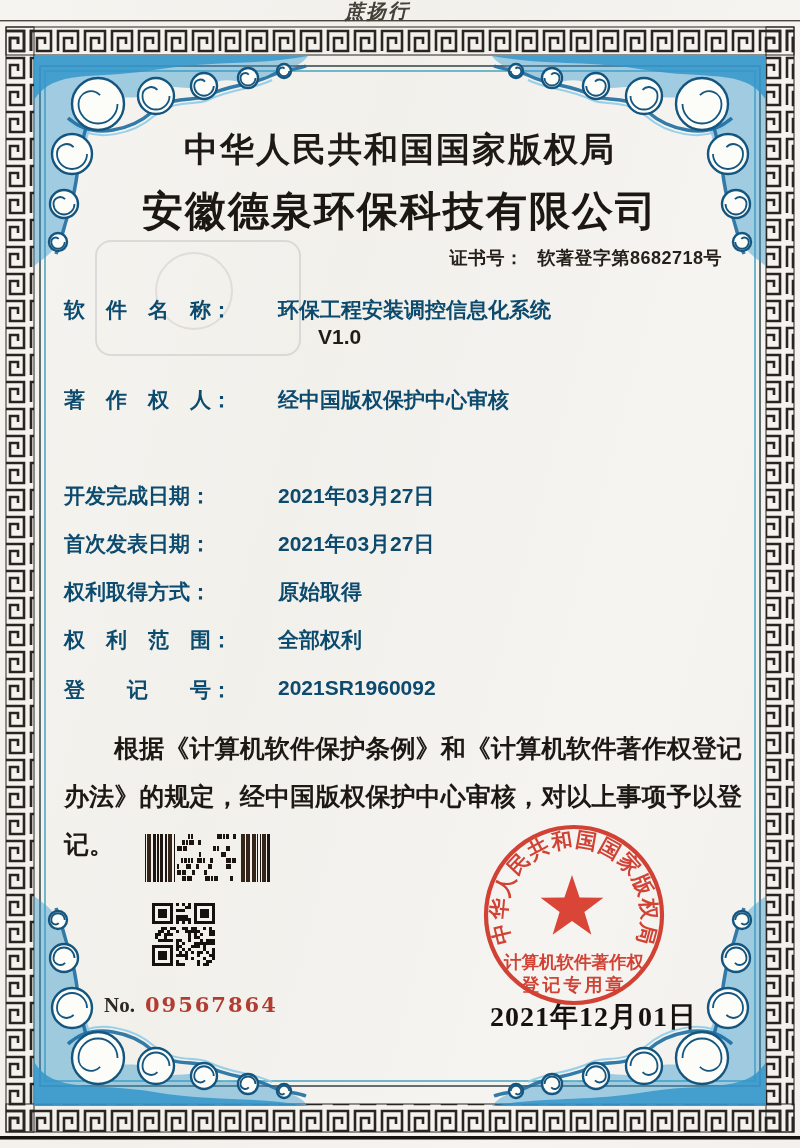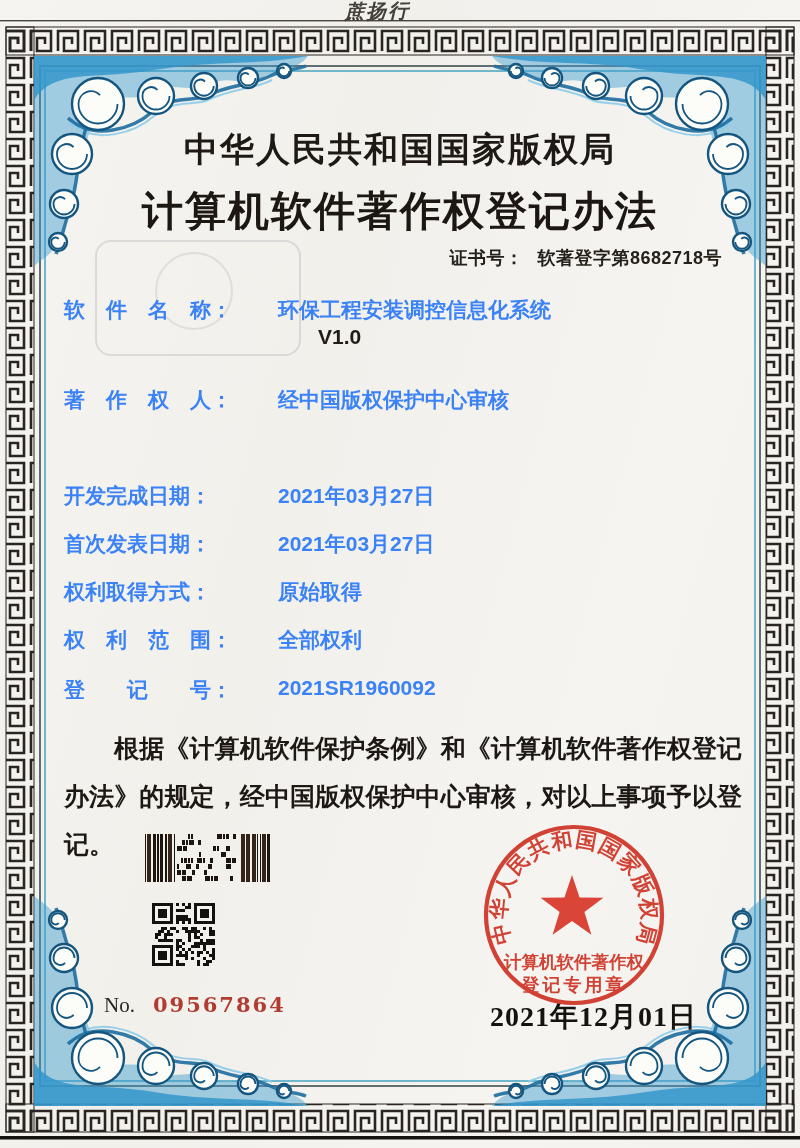--- a/index.html
+++ b/index.html
@@ -31,33 +31,33 @@
   .cert-title{
     left:0;right:0;top:184px;text-align:center;
     font-family:"Liberation Serif","DejaVu Serif",serif;
     font-size:41px;font-weight:800;letter-spacing:2px;color:#1c1712;
   }
   .certno{
     left:0;right:78px;top:246px;text-align:right;font-size:18px;font-weight:700;color:#25201a;
     letter-spacing:.5px;
   }
   .certno .lbl{margin-right:14px;}
-  .row{left:64px;font-size:21px;font-weight:700;color:#3b82f6;white-space:nowrap;}
+  .row{left:64px;font-size:21px;font-weight:700;color:#0c4a6e;white-space:nowrap;}
   .row .lbl{display:inline-block;width:214px;vertical-align:top;}
   .row .val{display:inline-block;}
   .val2{left:278px;font-size:21px;font-weight:700;margin-left:40px;}
   .para{
     left:64px;top:724px;width:678px;
     font-family:Liberation Sans, sans-serif;
     font-size:25px;font-weight:600;line-height:48px;color:#1d1813;
     text-indent:2em;text-align:justify;
   }
   .serial{left:104px;top:992px;font-size:21px;white-space:nowrap;}
-  .serial .no{font-family:"Liberation Serif","DejaVu Serif",serif;font-weight:400;color:#2e2822;}
-  .serial .num{font-family:"DejaVu Serif","Liberation Serif",serif;font-weight:600;color:#b23c31;letter-spacing:2px;margin-left:18px;}
+  .serial .no{font-family:"Liberation Serif","DejaVu Serif",serif;font-weight:700;color:#2e2822;}
+  .serial .num{font-family:"DejaVu Serif","Liberation Serif",serif;font-weight:600;color:#b23c31;letter-spacing:2px;margin-left:10px;}
   .sealdate{
     left:490px;top:998px;font-family:"Liberation Serif","DejaVu Serif",serif;
     font-size:28px;font-weight:700;letter-spacing:1px;color:#16120f;z-index:3;
   }
   svg{display:block;}
   .frame{left:0;top:0;z-index:1;}
   .orn{z-index:2;}
   .orn.tr{transform:scaleX(-1);}
   .orn.bl{transform:scaleY(-1);}
   .orn.br{transform:scale(-1,-1);}
@@ -123,21 +123,21 @@
     <use href="#orn-shape"></use>
   </svg>
 <svg class="abs orn br" style="left:486px;top:896px" width="280" height="210" viewBox="0 0 280 210">
     <use href="#orn-shape"></use>
   </svg>
 
 <div class="abs handnote content">蔗扬行</div>
 <div class="abs ghost content"></div>
 
 <div class="abs authority content">中华人民共和国国家版权局</div>
-<div class="abs cert-title content">计算机软件著作权登记办法</div>
+<div class="abs cert-title content">安徽德泉环保科技有限公司</div>
 
 <div class="abs certno content">
   <span class="lbl">证书号：</span><span>软著登字第8682718号</span>
 </div>
 
 <div class="abs row content" style="top:296px">
   <span class="lbl">软　件　名　称：</span><span class="val">环保工程安装调控信息化系统</span>
 </div>
 <div class="abs val2 content" style="top:325px">V1.0</div>
 

